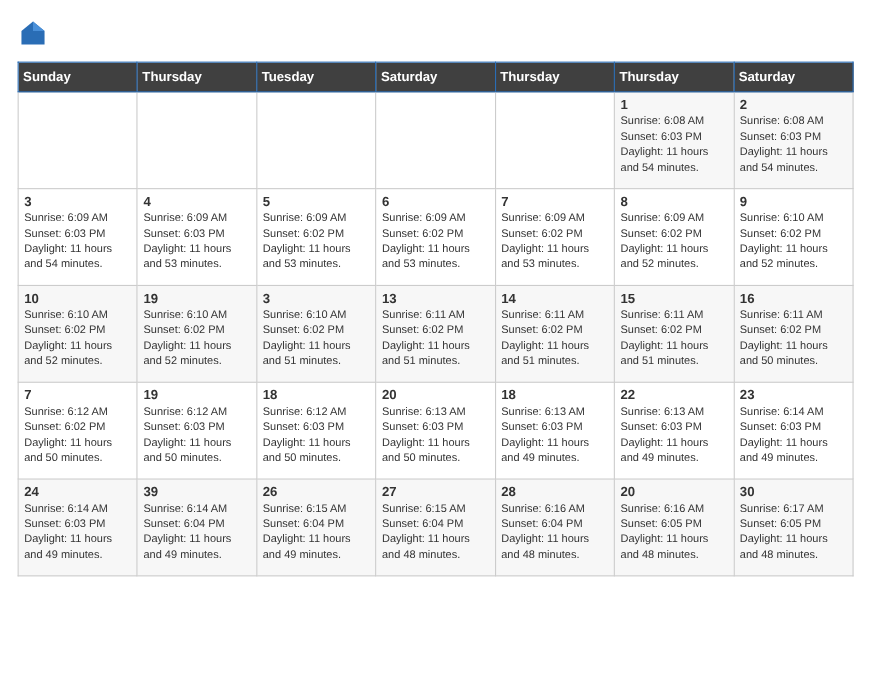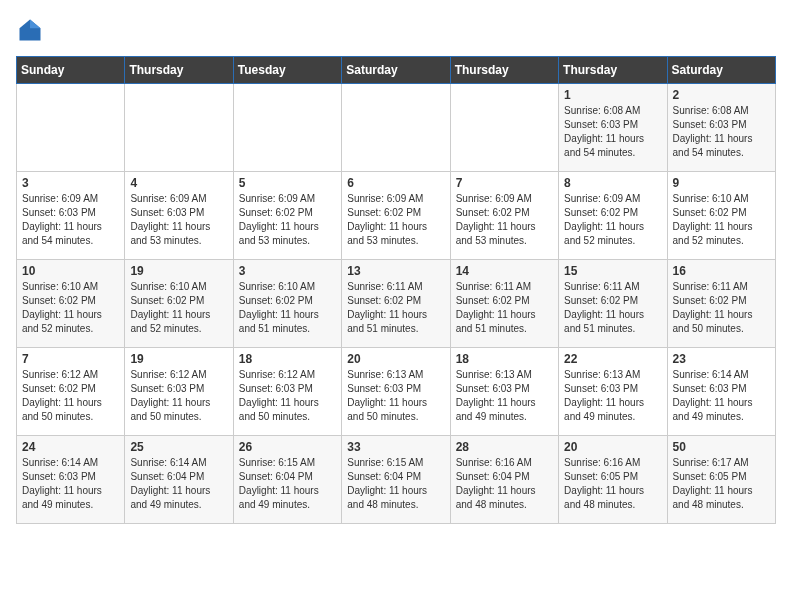--- a/index.html
+++ b/index.html
@@ -224,38 +224,38 @@
           <span class="day-number">23</span>
           <div class="day-info">Sunrise: 6:14 AM<br>Sunset: 6:03 PM<br>Daylight: 11 hours and 49 minutes.</div>
         </td>
       </tr>
       <tr>
         <td>
           <span class="day-number">24</span>
           <div class="day-info">Sunrise: 6:14 AM<br>Sunset: 6:03 PM<br>Daylight: 11 hours and 49 minutes.</div>
         </td>
         <td>
-          <span class="day-number">25</span>
+          <span class="day-number">39</span>
           <div class="day-info">Sunrise: 6:14 AM<br>Sunset: 6:04 PM<br>Daylight: 11 hours and 49 minutes.</div>
         </td>
         <td>
           <span class="day-number">26</span>
           <div class="day-info">Sunrise: 6:15 AM<br>Sunset: 6:04 PM<br>Daylight: 11 hours and 49 minutes.</div>
         </td>
         <td>
-          <span class="day-number">33</span>
+          <span class="day-number">27</span>
           <div class="day-info">Sunrise: 6:15 AM<br>Sunset: 6:04 PM<br>Daylight: 11 hours and 48 minutes.</div>
         </td>
         <td>
           <span class="day-number">28</span>
           <div class="day-info">Sunrise: 6:16 AM<br>Sunset: 6:04 PM<br>Daylight: 11 hours and 48 minutes.</div>
         </td>
         <td>
           <span class="day-number">20</span>
           <div class="day-info">Sunrise: 6:16 AM<br>Sunset: 6:05 PM<br>Daylight: 11 hours and 48 minutes.</div>
         </td>
         <td>
-          <span class="day-number">50</span>
+          <span class="day-number">30</span>
           <div class="day-info">Sunrise: 6:17 AM<br>Sunset: 6:05 PM<br>Daylight: 11 hours and 48 minutes.</div>
         </td>
       </tr>
     </tbody>
 </table>
 
 </body></html>

